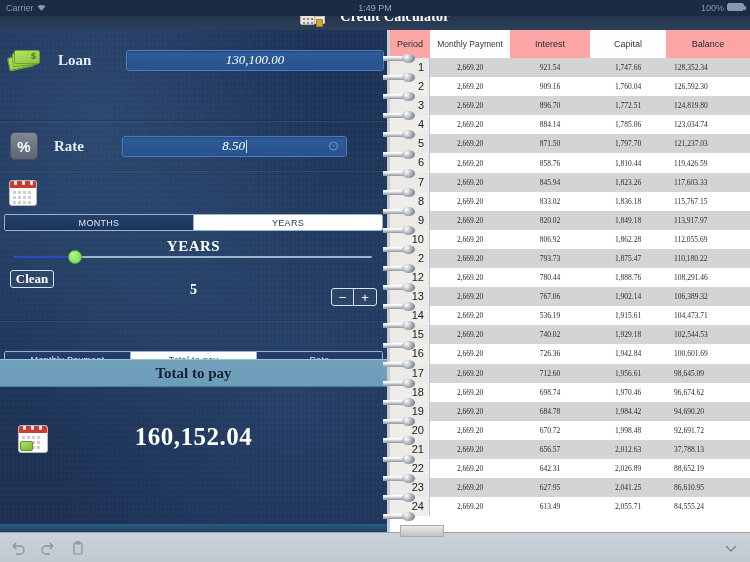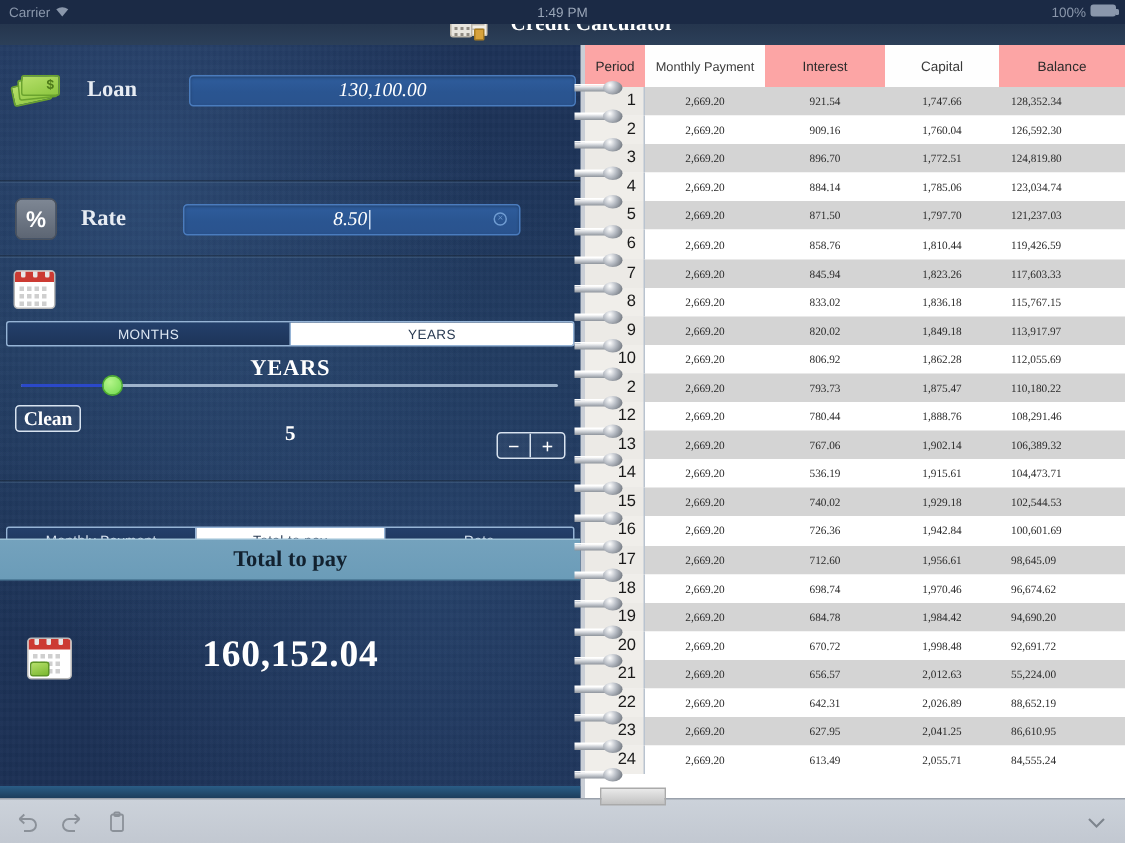--- a/index.html
+++ b/index.html
@@ -683,21 +683,21 @@
         <div class="td c1">2,669.20</div>
         <div class="td c2">670.72</div>
         <div class="td c3">1,998.48</div>
         <div class="td c4">92,691.72</div>
       </div>
       <div class="tr odd">
         <div class="td c0">21</div>
         <div class="td c1">2,669.20</div>
         <div class="td c2">656.57</div>
         <div class="td c3">2,012.63</div>
-        <div class="td c4">55,224.00</div>
+        <div class="td c4">37,788.13</div>
       </div>
       <div class="tr even">
         <div class="td c0">22</div>
         <div class="td c1">2,669.20</div>
         <div class="td c2">642.31</div>
         <div class="td c3">2,026.89</div>
         <div class="td c4">88,652.19</div>
       </div>
       <div class="tr odd">
         <div class="td c0">23</div>

